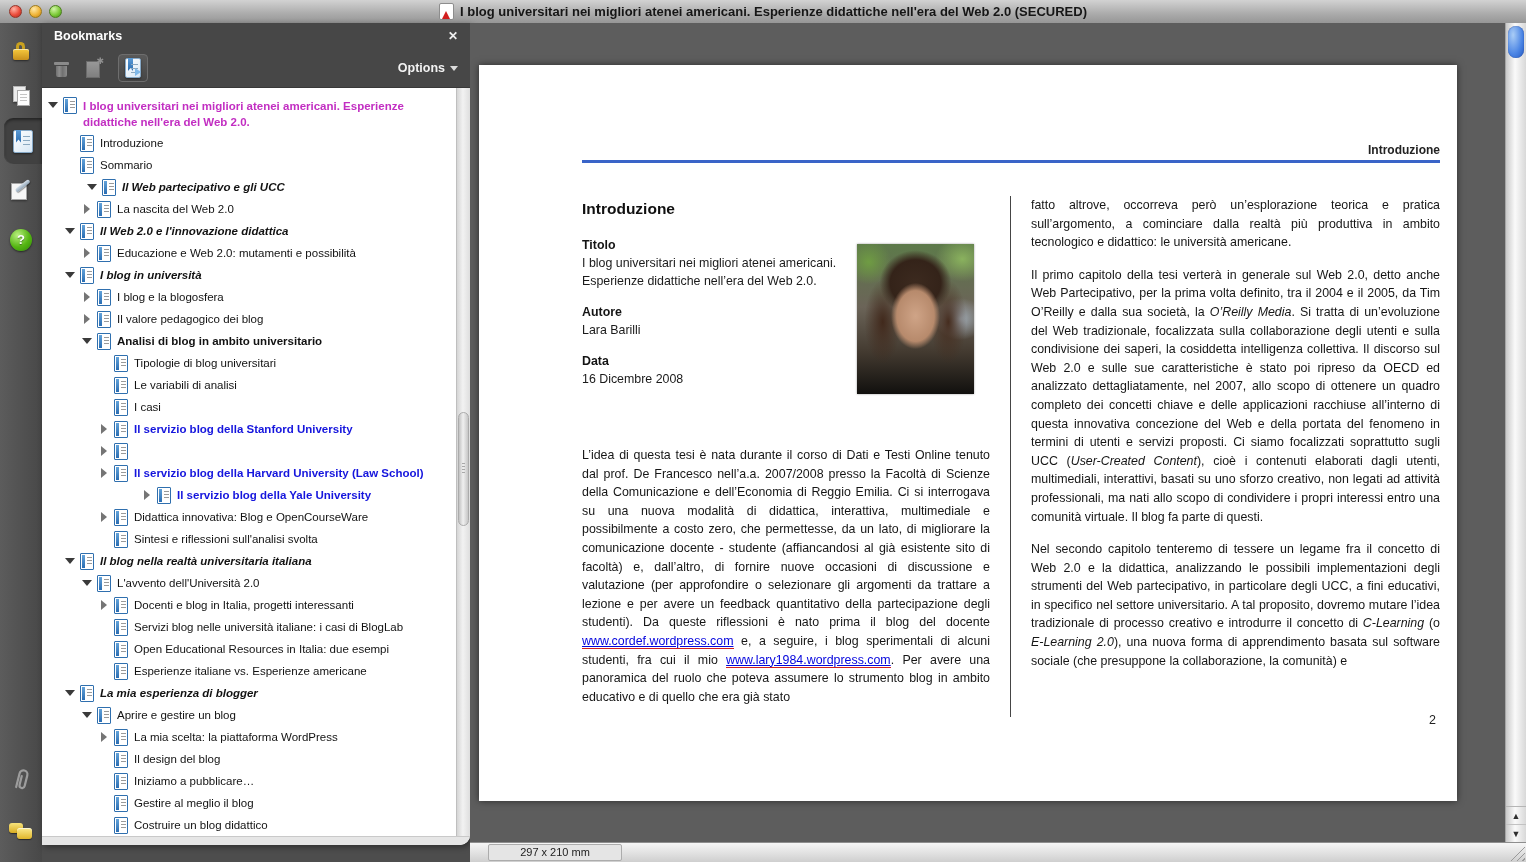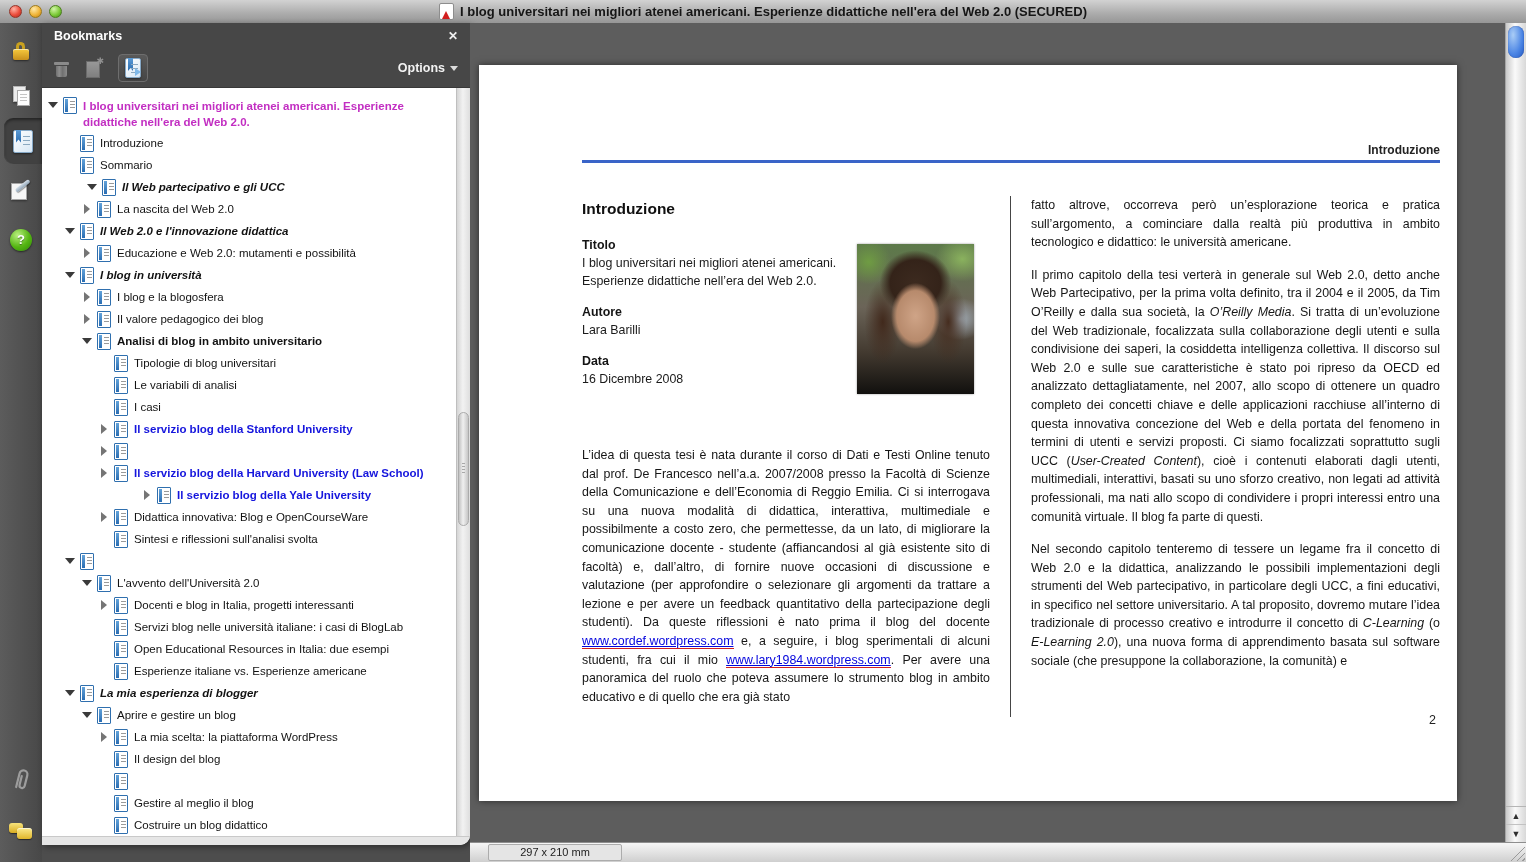--- a/index.html
+++ b/index.html
@@ -331,20 +331,21 @@
             <span class="bm-label normal">Didattica innovativa: Blog e OpenCourseWare</span>
           </div>
           <div class="bm-row" style="padding-left: 55px;">
             <span class="ar"></span>
             <span class="bm-icon"></span>
             <span class="bm-label normal">Sintesi e riflessioni sull'analisi svolta</span>
           </div>
           <div class="bm-row" style="padding-left: 21px;">
             <span class="ar exp"></span>
             <span class="bm-icon"></span>
+            <span class="bm-label section">Il blog nella realtà universitaria italiana</span>
           </div>
           <div class="bm-row" style="padding-left: 38px;">
             <span class="ar exp"></span>
             <span class="bm-icon"></span>
             <span class="bm-label normal">L'avvento dell'Università 2.0</span>
           </div>
           <div class="bm-row" style="padding-left: 55px;">
             <span class="ar col"></span>
             <span class="bm-icon"></span>
             <span class="bm-label normal">Docenti e blog in Italia, progetti interessanti</span>
@@ -380,20 +381,21 @@
             <span class="bm-label normal">La mia scelta: la piattaforma WordPress</span>
           </div>
           <div class="bm-row" style="padding-left: 55px;">
             <span class="ar"></span>
             <span class="bm-icon"></span>
             <span class="bm-label normal">Il design del blog</span>
           </div>
           <div class="bm-row" style="padding-left: 55px;">
             <span class="ar"></span>
             <span class="bm-icon"></span>
+            <span class="bm-label normal">Iniziamo a pubblicare…</span>
           </div>
           <div class="bm-row" style="padding-left: 55px;">
             <span class="ar"></span>
             <span class="bm-icon"></span>
             <span class="bm-label normal">Gestire al meglio il blog</span>
           </div>
           <div class="bm-row" style="padding-left: 55px;">
             <span class="ar"></span>
             <span class="bm-icon"></span>
             <span class="bm-label normal">Costruire un blog didattico</span>

